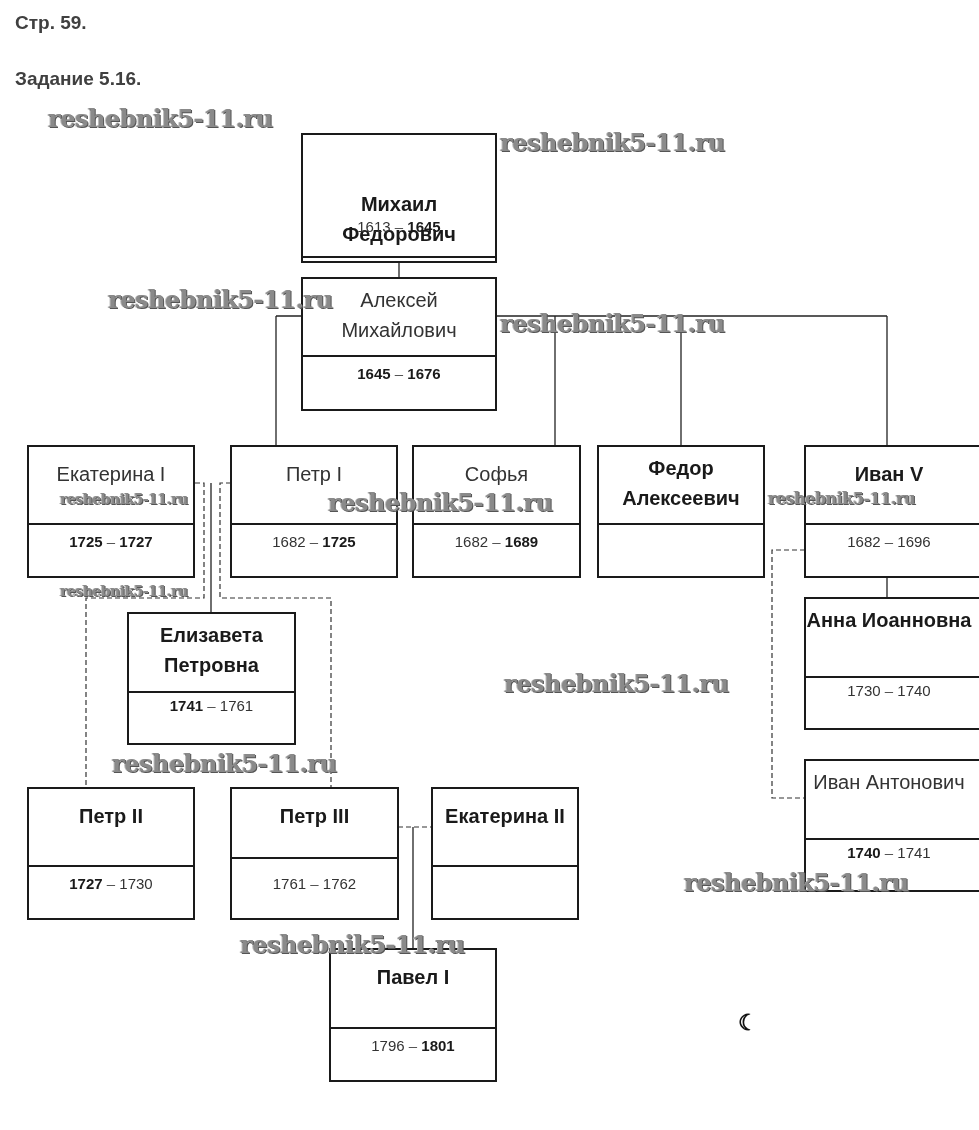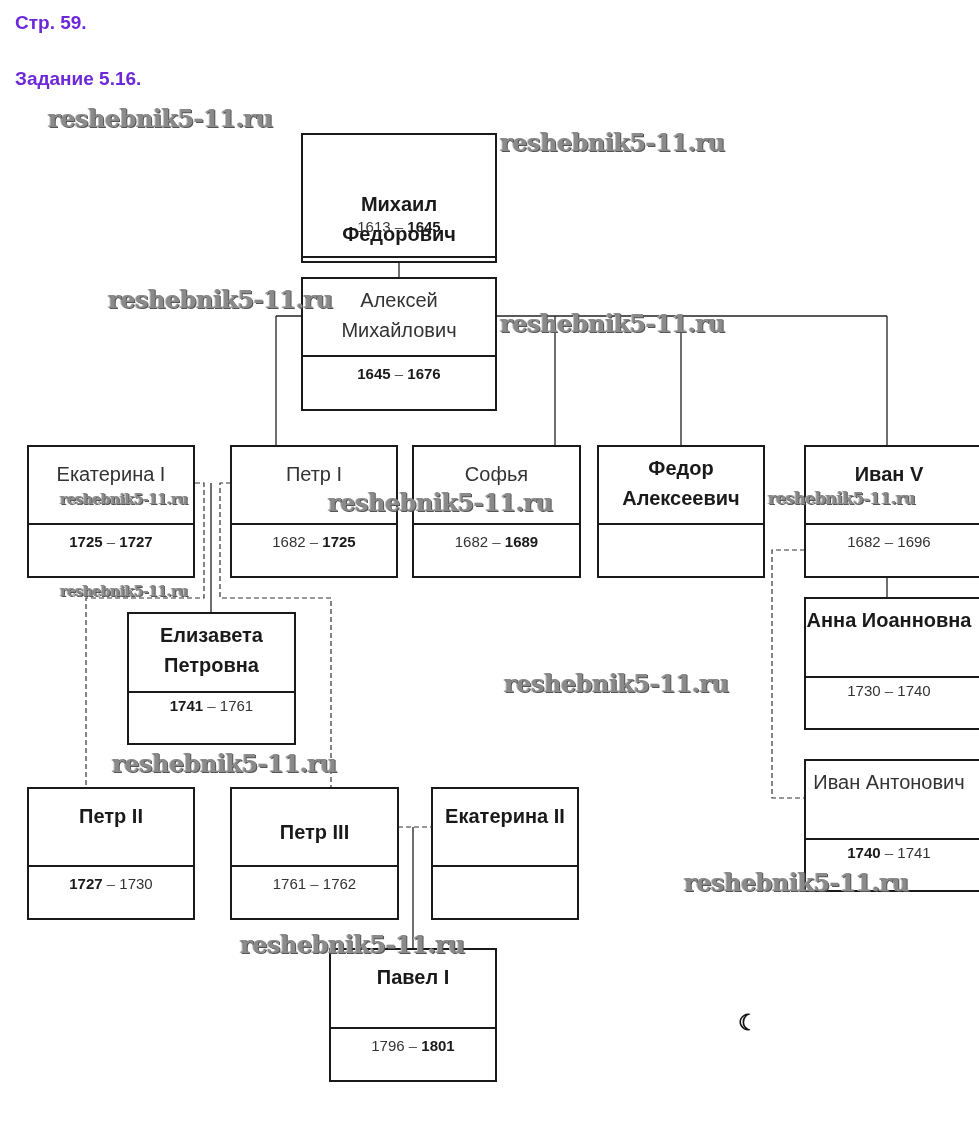--- a/index.html
+++ b/index.html
@@ -1,17 +1,17 @@
 <!DOCTYPE html>
 <html><head>
 <meta charset="utf-8">
 <style>
   html,body{margin:0;padding:0;background:#fff;}
   body{width:979px;height:1130px;position:relative;overflow:hidden;font-family:"Liberation Sans",sans-serif;color:#1e1e1e;}
-  .hdr{position:absolute;left:15px;font-weight:bold;font-size:19px;color:#6d28d9;}
+  .hdr{position:absolute;left:15px;font-weight:bold;font-size:19px;color:#404040;}
   #page-title{top:12px;}
   #task-title{top:68px;}
   svg.lines{position:absolute;left:0;top:0;}
   .box{position:absolute;border:2px solid #1a1a1a;background:#fff;box-sizing:border-box;}
   .box .name{position:absolute;left:0;right:0;top:0;border-bottom:2px solid #1a1a1a;display:flex;align-items:flex-start;justify-content:center;text-align:center;font-size:20px;line-height:30px;padding-top:6px;box-sizing:border-box;}
   .box .name.normal{font-weight:normal;color:#333;}
   .box .name.bold{font-weight:bold;color:#1a1a1a;}
   .box .years{position:absolute;left:0;right:0;bottom:0;text-align:center;font-size:15px;padding-top:12px;box-sizing:border-box;}
   .years .y{color:#333;}
   .years .y.b{font-weight:bold;color:#1a1a1a;}
@@ -118,21 +118,21 @@
 </div>
 
 <div class="box" style="left:27px;top:787px;width:168px;height:133px;">
   <div class="name bold" style="height:78px;padding-top:12px;">Петр II</div>
   <div class="years" style="height:55px;">
     <span class="y b">1727</span><span class="dash"> – </span><span class="y">1730</span>
   </div>
 </div>
 
 <div class="box" style="left:230px;top:787px;width:169px;height:133px;">
-  <div class="name bold" style="height:78px;padding-top:28px;text-align:center;">Петр III</div>
+  <div class="name bold" style="height:70px;padding-top:12px;text-align:center;">Петр III</div>
   <div class="years" style="height:55px;">
     <span class="y">1761</span><span class="dash"> – </span><span class="y">1762</span>
   </div>
 </div>
 
 <div class="box" style="left:431px;top:787px;width:148px;height:133px;">
   <div class="name bold" style="height:78px;padding-top:12px;">Екатерина II</div>
 </div>
 
 <div class="box" style="left:329px;top:948px;width:168px;height:134px;">

